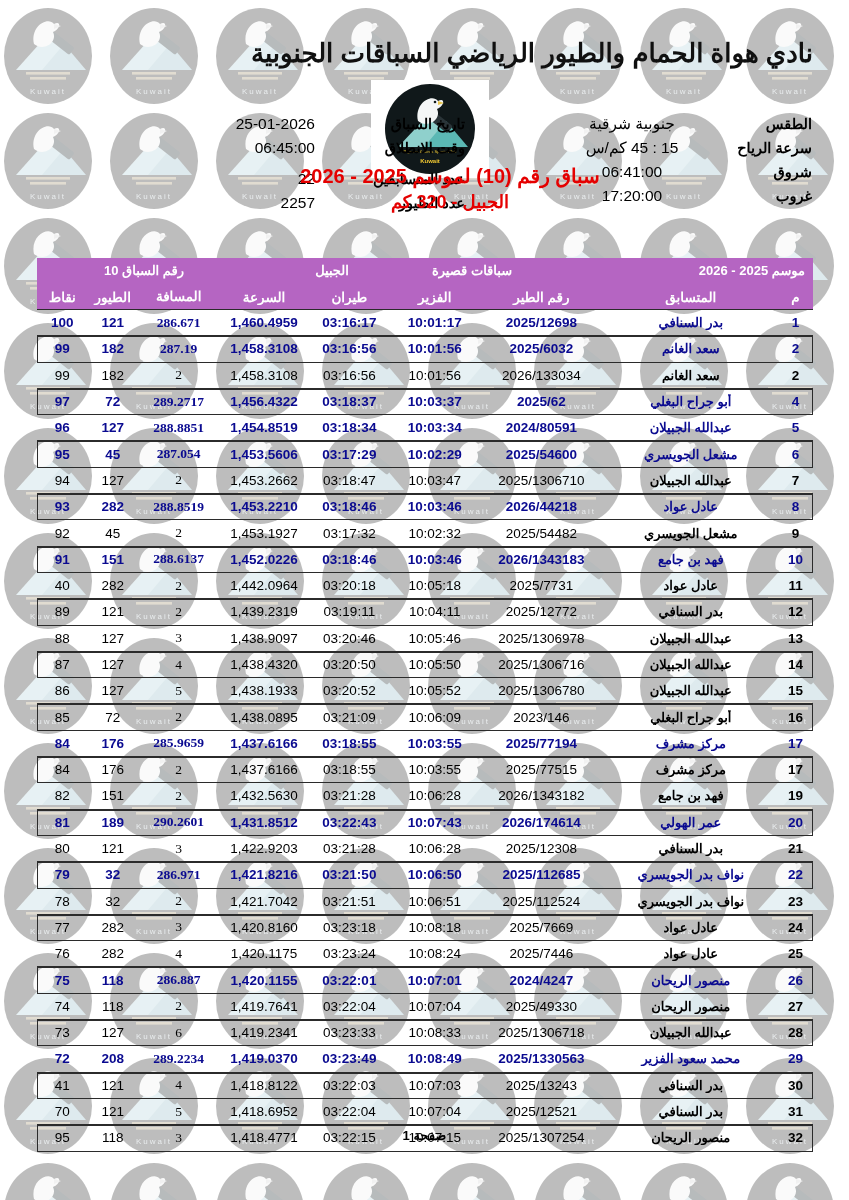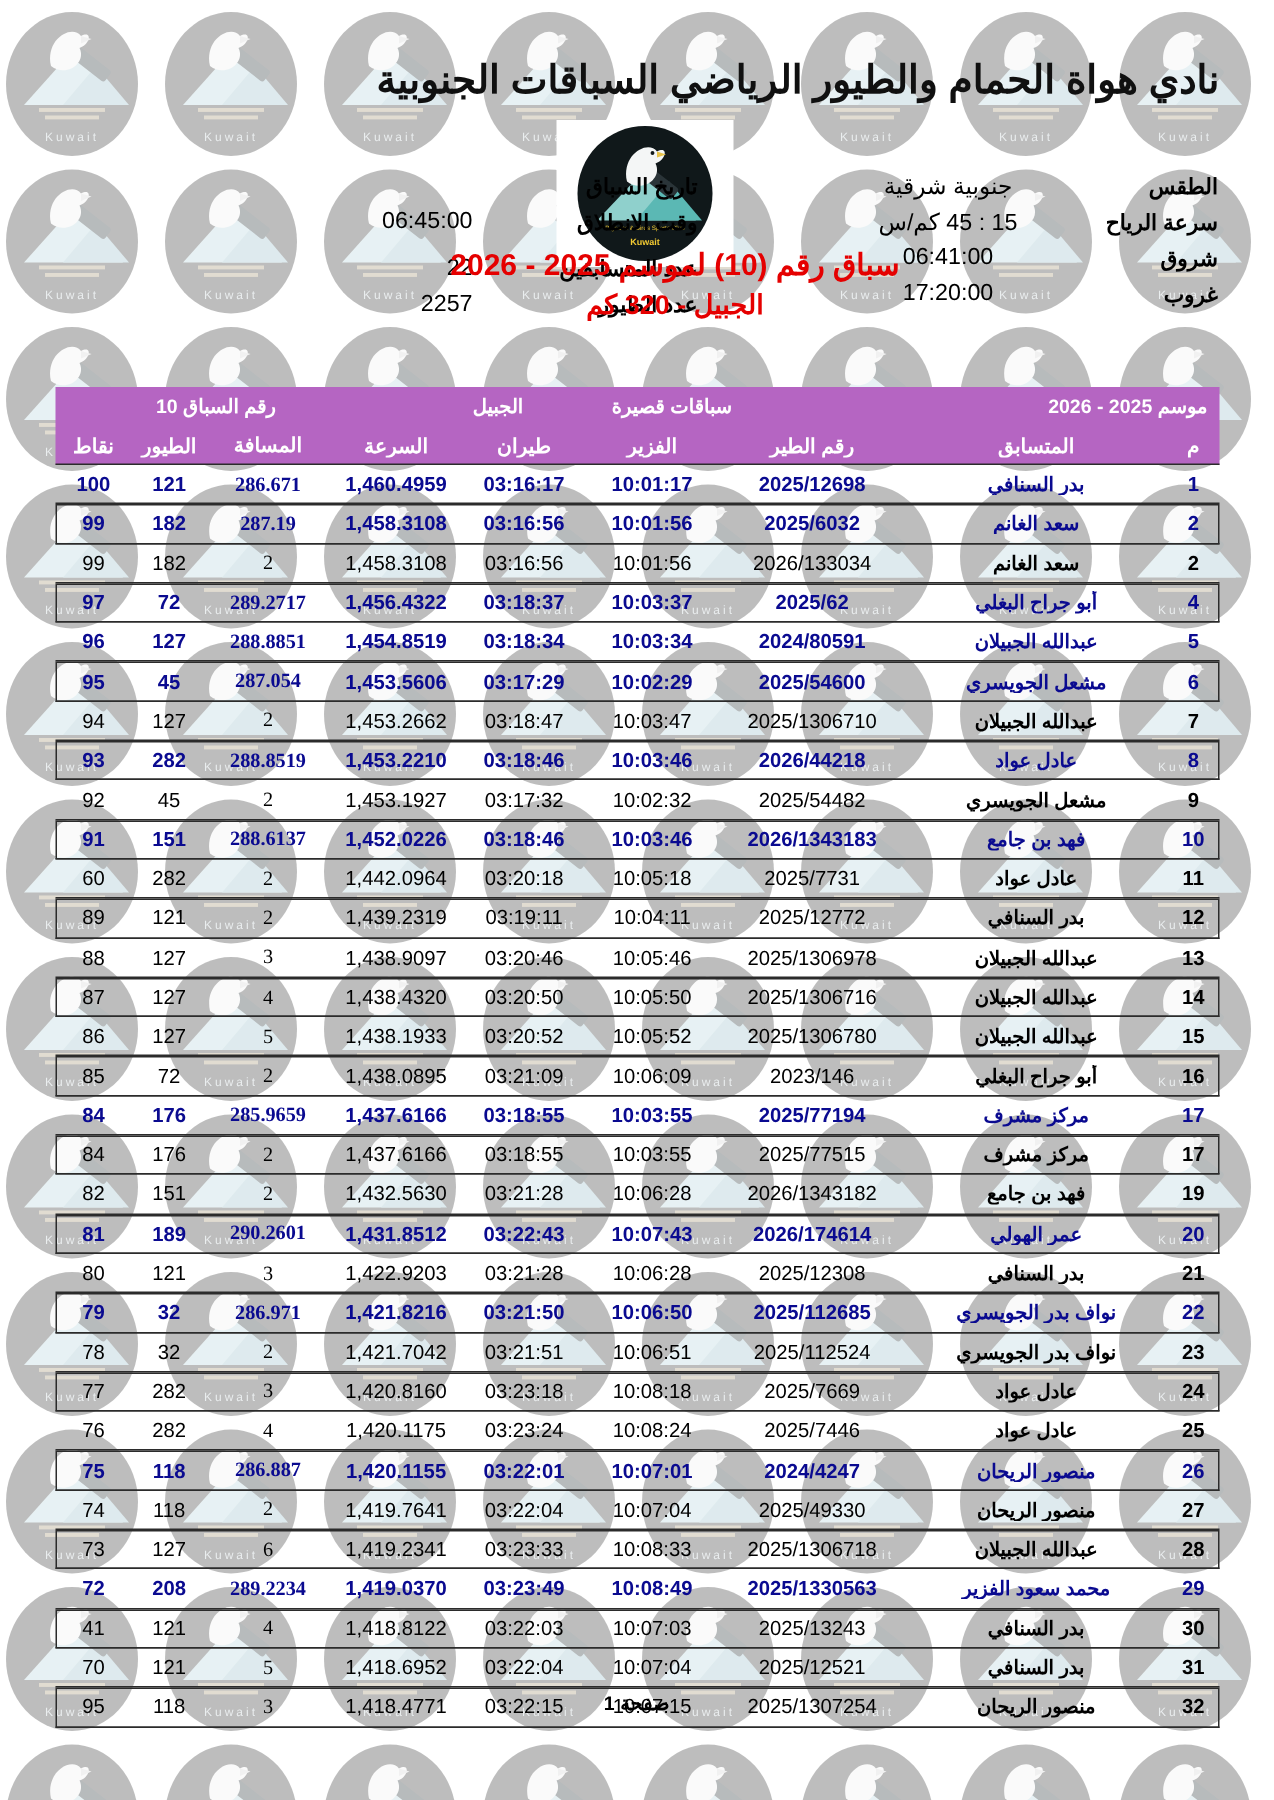--- a/index.html
+++ b/index.html
@@ -30,21 +30,21 @@
         font-weight:700;color:var(--red,#e50000);}
   #race-banner .l1{font-size:17.5px;}
   #race-banner .l2{font-size:20px;margin-top:3px;}
   #race-banner .l3{font-size:18px;margin-top:3px;}
   
   #rtable{position:absolute;left:37px;top:258px;width:776px;}
   .grouphead{position:relative;height:26px;background:var(--purple,#b565c2);color:#fff;
         font-size:13px;font-weight:700;}
   .grouphead span{position:absolute;top:5px;white-space:nowrap;}
   .gh-season{right:8px;width:210px;text-align:right;}
-  .gh-type{left:356px;width:110px;text-align:center;}
+  .gh-type{left:380px;width:110px;text-align:center;}
   .gh-loc{left:240px;width:110px;text-align:center;}
   .gh-race{left:48px;width:118px;text-align:center;}
   .colhead{display:flex;height:25px;background:var(--purple,#b565c2);color:#fff;
         font-size:13.5px;font-weight:700;border-bottom:1px solid #2b2b2b;align-items:center;}
   .cell{display:inline-block;text-align:center;overflow:hidden;white-space:nowrap;}
   .c-rank{width:4.5%;}  .c-name{width:22.5%;} .c-ring{width:16%;}
   .c-time{width:11.5%;} .c-fly{width:10.5%;}  .c-speed{width:11.5%;}
   .c-dist{width:10.5%;font-family:Liberation Serif, serif;} .c-birds{width:6.5%;} .c-points{width:6.5%;}
   .trow{display:flex;align-items:center;height:25.31px;border-bottom:1px solid #2b2b2b;
         font-size:13.5px;color:#000;background:transparent;}
@@ -1248,20 +1248,21 @@
       </div>
       <div class="meta-row">
         <span class="lbl">غروب</span>
         <span class="val">17:20:00</span>
       </div>
     </div>
 
     <div id="meta-left" class="meta">
       <div class="meta-row">
         <span class="lbl">تاريخ السباق</span>
+        <span class="val">25-01-2026</span>
       </div>
       <div class="meta-row">
         <span class="lbl">وقت الانطلاق</span>
         <span class="val">06:45:00</span>
       </div>
       <div class="meta-row meta-gap">
         <span class="lbl">عدد المتسابقين</span>
         <span class="val">22</span>
       </div>
       <div class="meta-row">
@@ -1406,21 +1407,21 @@
           </div>
           <div class="trow">
             <span class="cell c-rank">11</span>
             <span class="cell c-name">عادل عواد</span>
             <span class="cell c-ring">2025/7731</span>
             <span class="cell c-time">10:05:18</span>
             <span class="cell c-fly">03:20:18</span>
             <span class="cell c-speed">1,442.0964</span>
             <span class="cell c-dist">2</span>
             <span class="cell c-birds">282</span>
-            <span class="cell c-points">60</span>
+            <span class="cell c-points">40</span>
           </div>
           <div class="trow boxed">
             <span class="cell c-rank">12</span>
             <span class="cell c-name">بدر السنافي</span>
             <span class="cell c-ring">2025/12772</span>
             <span class="cell c-time">10:04:11</span>
             <span class="cell c-fly">03:19:11</span>
             <span class="cell c-speed">1,439.2319</span>
             <span class="cell c-dist">2</span>
             <span class="cell c-birds">121</span>

